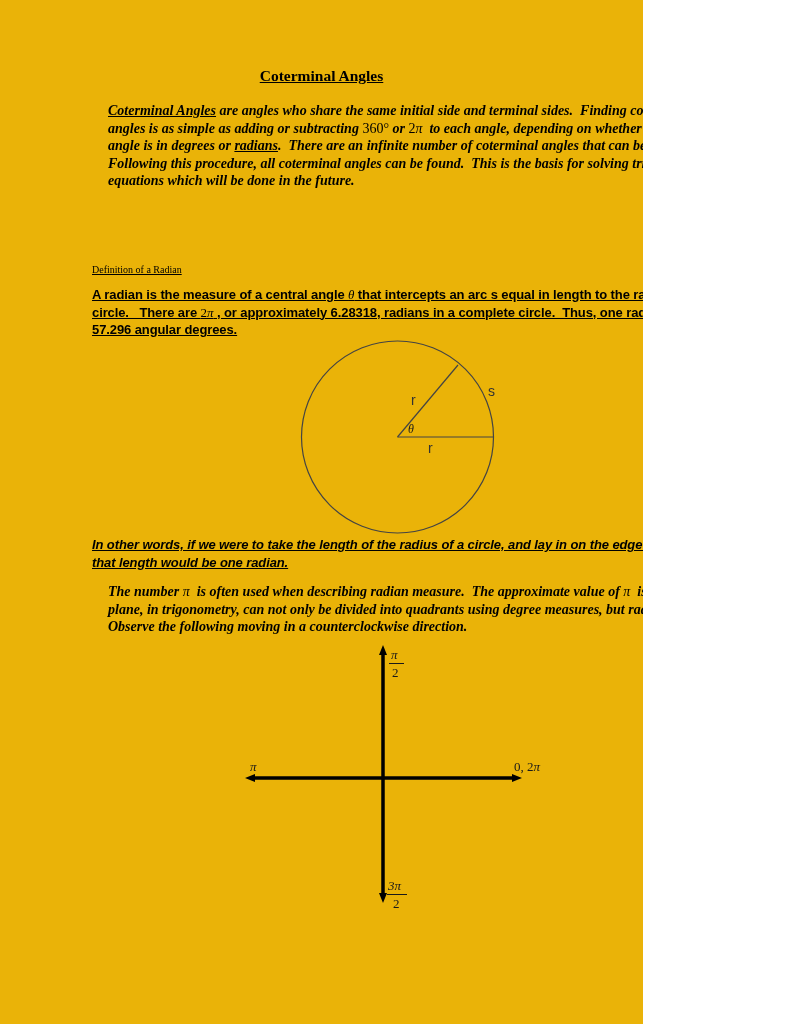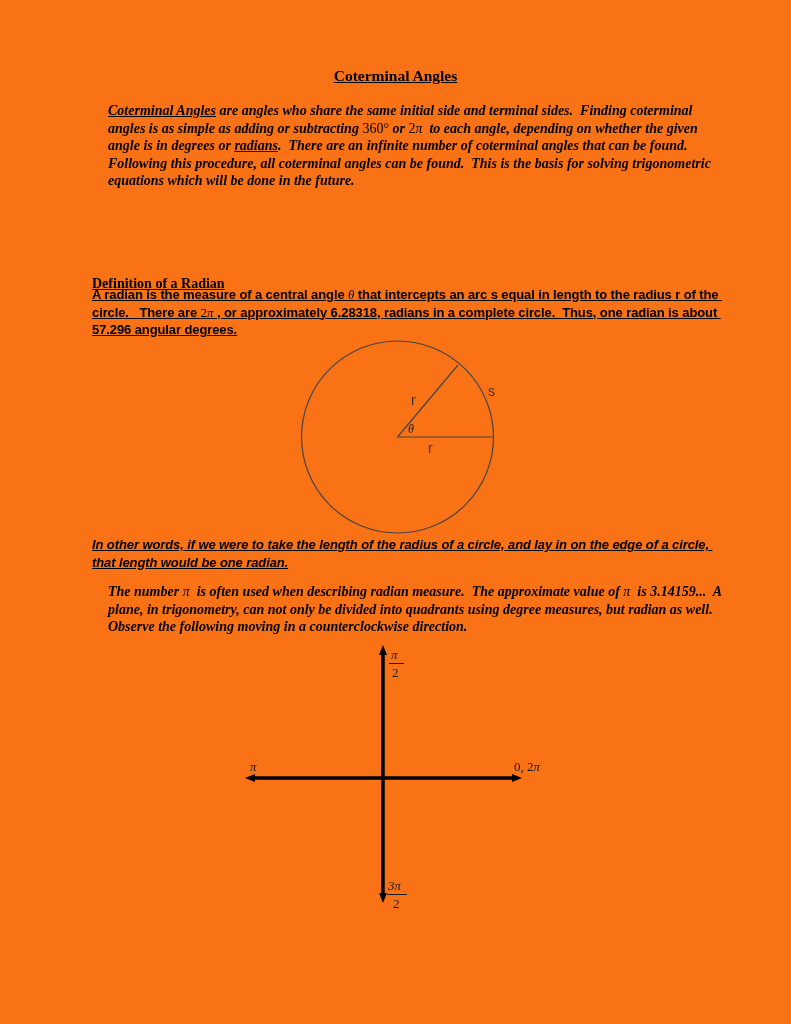--- a/index.html
+++ b/index.html
@@ -2,48 +2,47 @@
 <html><head>
 <meta charset="utf-8">
 <style>
   html, body {
     margin: 0;
     padding: 0;
     background: #ffffff;
   }
   .page {
     position: relative;
-    width: 791px;
+    width: 643px;
     height: 1024px;
-    background: #f97316;
+    background: #eab308;
     color: #000000;
     overflow: hidden;
     font-family: "Liberation Serif", "DejaVu Serif", serif;
   }
   .abs { position: absolute; }
 
   
   .doc-title {
     top: 67px;
     left: 0;
     width: 100%;
     text-align: center;
     font-size: 15.5px;
     font-weight: bold;
     text-decoration: underline;
     font-family: "Liberation Serif", "DejaVu Serif", serif;
   }
   .section-heading {
     top: 264px;
     left: 92px;
-    font-size: 14px;
-    font-weight: bold;
+    font-size: 10px;
+    font-weight: normal;
     text-decoration: underline;
     font-family: "Liberation Serif", "DejaVu Serif", serif;
-    margin-top: 12px;
   }
 
   
   .serif-para {
     left: 92px;
     width: 624px;
     font-family: "Liberation Serif", "DejaVu Serif", serif;
     font-size: 14px;
     line-height: 17.5px;
     font-weight: bold;

